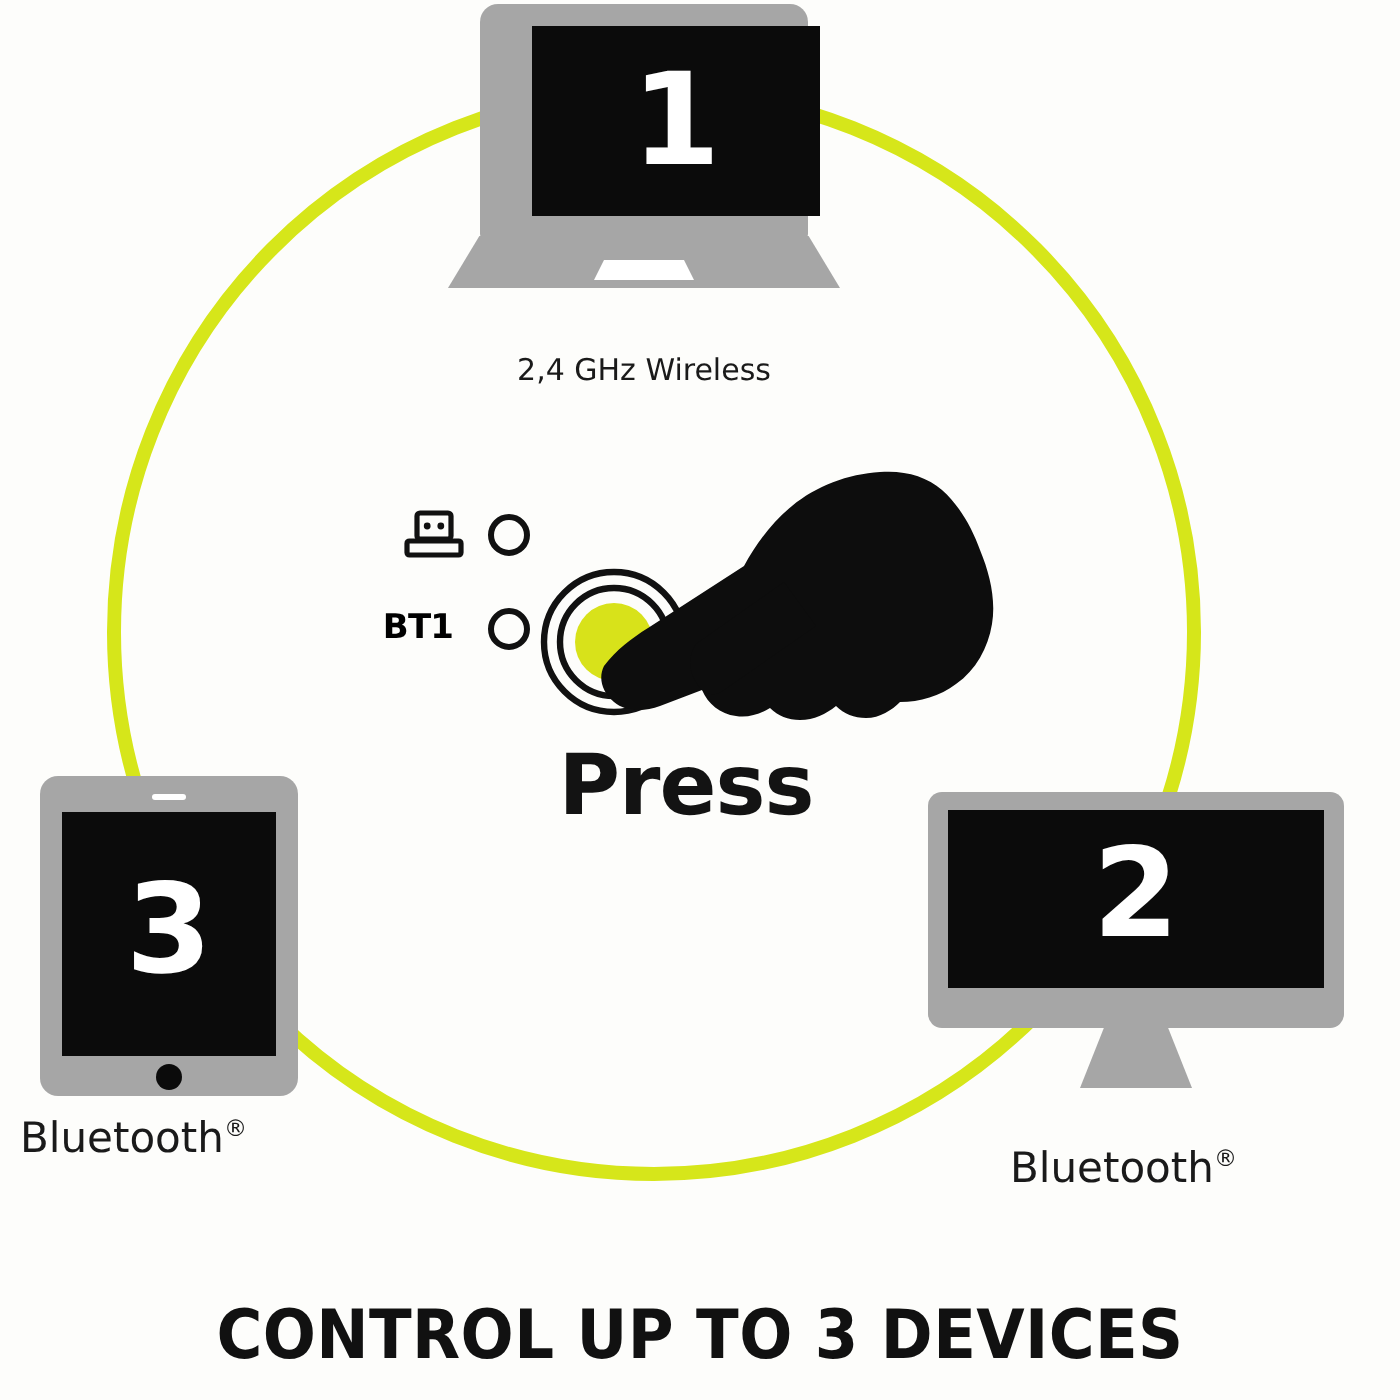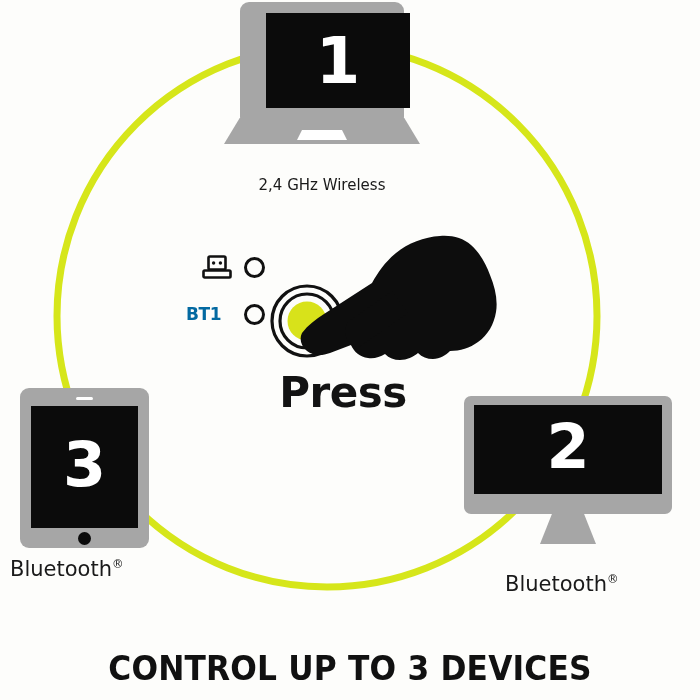--- a/index.html
+++ b/index.html
@@ -150,24 +150,24 @@
   #panel { left: 186px; top: 243px; width: 300px; height: 200px; z-index: 5; }
 
   .led-row {
     position: absolute;
     display: flex;
     align-items: center;
     height: 28px;
   }
   .led-label {
     width: 46px;
-    text-align: left;
+    text-align: center;
     font-size: 17px;
     font-weight: bold;
-    color: #0369a1;
+    color: #000000;
     font-family: "DejaVu Sans", sans-serif;
     letter-spacing: -0.4px;
   }
   .led-dot {
     width: 21px; height: 21px;
     margin-left: 12px;
     border: 3px solid #111111;
     border-radius: 50%;
     box-sizing: border-box;
     background: transparent;

